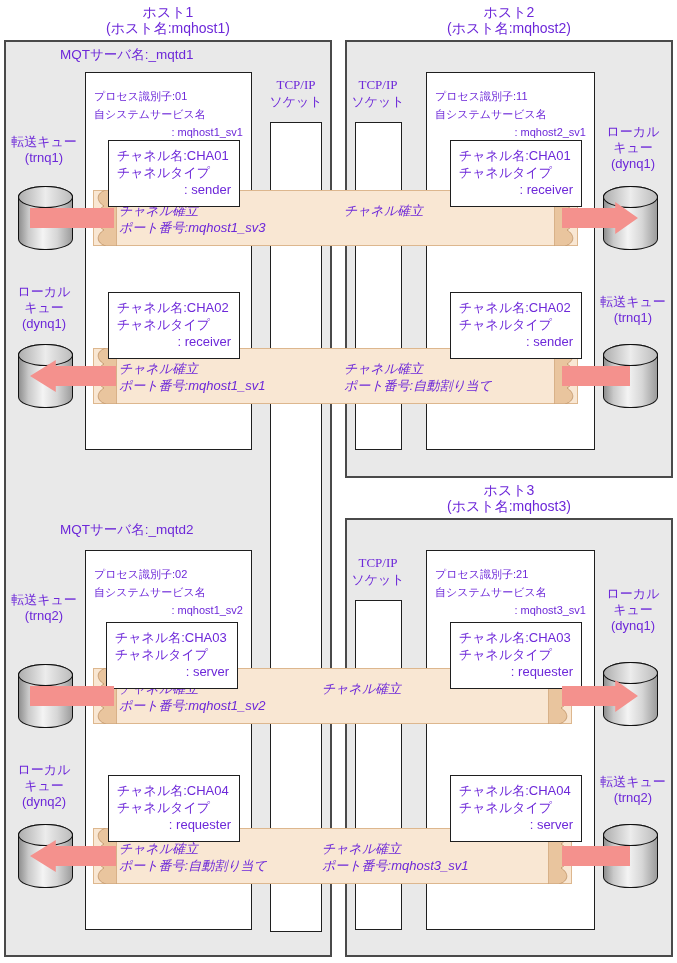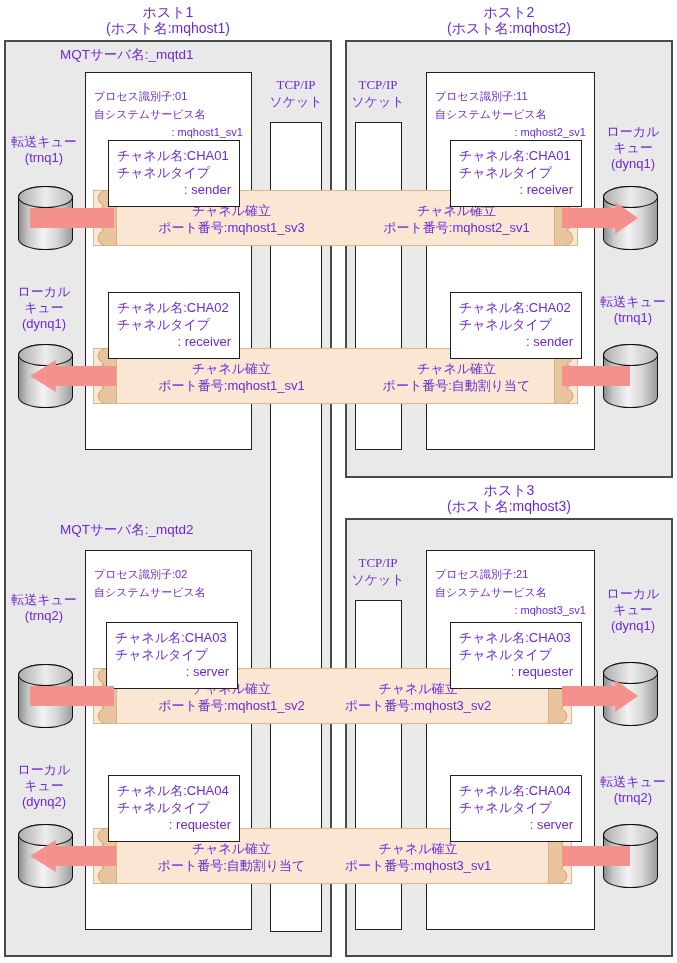--- a/index.html
+++ b/index.html
@@ -10,21 +10,21 @@
   .wbox{background:#ffffff;border:1.5px solid #1f1f1f;z-index:2;}
   .cboxz{z-index:4;}
   .host-title{text-align:center;font-size:14px;line-height:16px;z-index:1;}
   .mqt-label{text-align:left;font-size:13.5px;z-index:2;}
   .socket-label{text-align:center;font-size:13px;line-height:17px;z-index:2;font-family:Liberation Serif, serif;}
   .pbox-text{font-size:11px;line-height:18px;padding:14px 8px 0 8px;}
   .pbox-text .r{text-align:right;}
   .cbox-text{font-size:13px;line-height:17px;padding:6px 8px 0 8px;}
   .cbox-text .r{text-align:right;}
   .band{background:#f9e7d3;border:1px solid #ddb78e;z-index:3;}
-  .band-text{position:absolute;text-align:center;font-size:13px;line-height:17px;top:11px;}
+  .band-text{position:absolute;text-align:left;font-size:13px;line-height:17px;top:11px;font-style:italic;}
   .bt-left{left:25px;width:225px;}
   .b12 .bt-right{left:250px;width:225px;}
   .b34 .bt-right{left:228px;width:192px;}
   .scallop{position:absolute;top:-1px;height:56px;width:24px;z-index:1;}
   .scallop.sl{left:-1px;}
   .scallop.sr{right:-1px;transform:scaleX(-1);}
   .cyl{position:absolute;width:55px;height:64px;box-sizing:border-box;z-index:2;
        background:linear-gradient(90deg,#8f8f8f 0%,#c9c9c9 18%,#f4f4f4 45%,#d6d6d6 72%,#9c9c9c 100%);
        border:1.5px solid #111;border-radius:27px / 11px;}
   .cyl::before{content:"";position:absolute;left:-1.5px;top:-1.5px;width:55px;height:22px;
@@ -90,20 +90,21 @@
     <div class="pbox-text">
       <div>プロセス識別子:11</div>
       <div>自システムサービス名</div>
       <div class="r">: mqhost2_sv1</div>
     </div>
   </div>
   <div class="abs wbox" style="left:85px;top:550px;width:167px;height:380px;">
     <div class="pbox-text">
       <div>プロセス識別子:02</div>
       <div>自システムサービス名</div>
+      <div class="r">: mqhost1_sv2</div>
     </div>
   </div>
   <div class="abs wbox" style="left:426px;top:550px;width:169px;height:380px;">
     <div class="pbox-text">
       <div>プロセス識別子:21</div>
       <div>自システムサービス名</div>
       <div class="r">: mqhost3_sv1</div>
     </div>
   </div>
 
@@ -113,21 +114,20 @@
       </svg>
     <svg class="scallop sr" viewBox="0 0 24 56" preserveAspectRatio="none">
         <path d="M24,0 L13,0 C3,3 3,11 11,16 C1,22 1,34 11,40 C3,45 3,53 13,56 L24,56 Z" fill="#e9c59e" stroke="#c79d73" stroke-width="1"></path>
       </svg>
     <div class="band-text bt-left">
       <div>チャネル確立</div>
       <div>ポート番号:mqhost1_sv3</div>
     </div>
     <div class="band-text bt-right">
       <div>チャネル確立</div>
-      <div>ポート番号:mqhost2_sv1</div>
     </div>
   </div>
 
   <div class="abs band b12" style="left:93px;top:348px;width:485px;height:56px;">
     <svg class="scallop sl" viewBox="0 0 24 56" preserveAspectRatio="none">
         <path d="M24,0 L13,0 C3,3 3,11 11,16 C1,22 1,34 11,40 C3,45 3,53 13,56 L24,56 Z" fill="#e9c59e" stroke="#c79d73" stroke-width="1"></path>
       </svg>
     <svg class="scallop sr" viewBox="0 0 24 56" preserveAspectRatio="none">
         <path d="M24,0 L13,0 C3,3 3,11 11,16 C1,22 1,34 11,40 C3,45 3,53 13,56 L24,56 Z" fill="#e9c59e" stroke="#c79d73" stroke-width="1"></path>
       </svg>
@@ -147,21 +147,20 @@
       </svg>
     <svg class="scallop sr" viewBox="0 0 24 56" preserveAspectRatio="none">
         <path d="M24,0 L13,0 C3,3 3,11 11,16 C1,22 1,34 11,40 C3,45 3,53 13,56 L24,56 Z" fill="#e9c59e" stroke="#c79d73" stroke-width="1"></path>
       </svg>
     <div class="band-text bt-left">
       <div>チャネル確立</div>
       <div>ポート番号:mqhost1_sv2</div>
     </div>
     <div class="band-text bt-right">
       <div>チャネル確立</div>
-      <div>ポート番号:mqhost3_sv2</div>
     </div>
   </div>
 
   <div class="abs band b34" style="left:93px;top:828px;width:479px;height:56px;">
     <svg class="scallop sl" viewBox="0 0 24 56" preserveAspectRatio="none">
         <path d="M24,0 L13,0 C3,3 3,11 11,16 C1,22 1,34 11,40 C3,45 3,53 13,56 L24,56 Z" fill="#e9c59e" stroke="#c79d73" stroke-width="1"></path>
       </svg>
     <svg class="scallop sr" viewBox="0 0 24 56" preserveAspectRatio="none">
         <path d="M24,0 L13,0 C3,3 3,11 11,16 C1,22 1,34 11,40 C3,45 3,53 13,56 L24,56 Z" fill="#e9c59e" stroke="#c79d73" stroke-width="1"></path>
       </svg>

